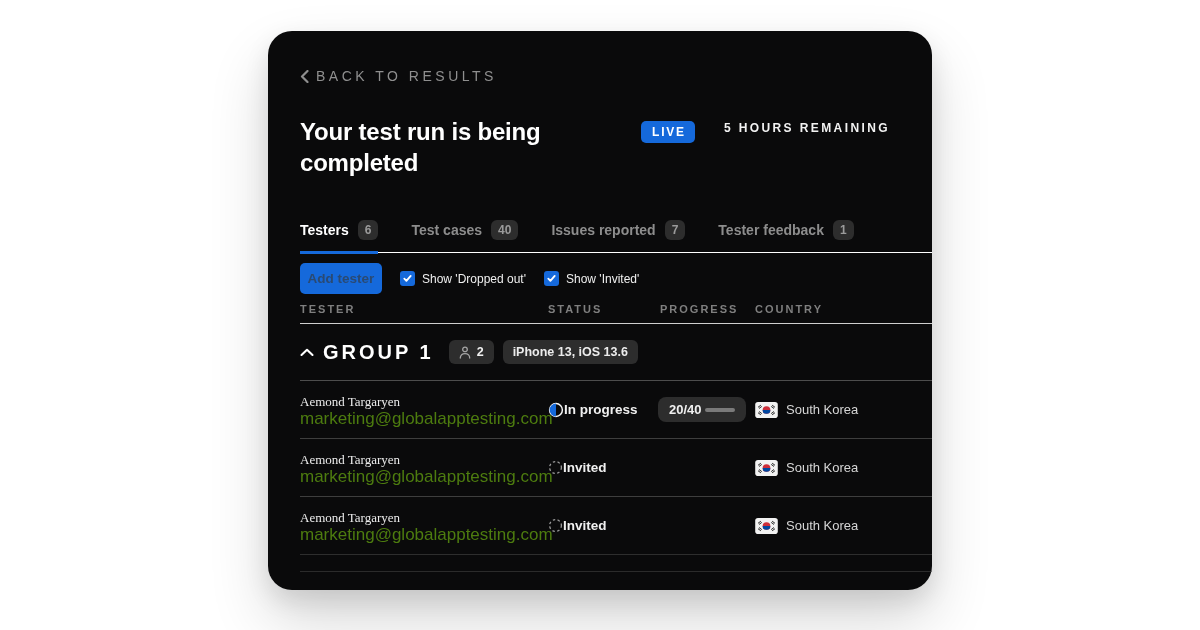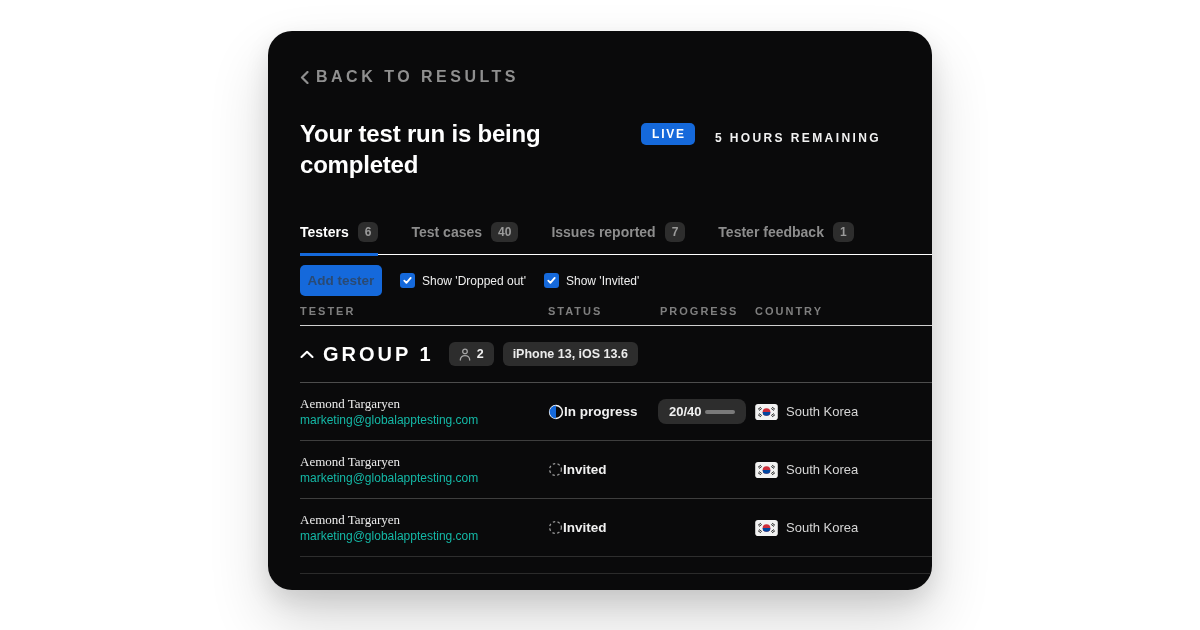--- a/index.html
+++ b/index.html
@@ -11,29 +11,29 @@
   }
   .card {
     position:absolute; left:268px; top:31px; width:664px; height:559px;
     background:#0a0a0b; border-radius:24px; overflow:hidden;
     box-shadow:0 30px 60px rgba(0,0,0,.16), 0 10px 24px rgba(0,0,0,.10);
   }
   .inner { margin-left:32px; width:632px; padding-top:37px; }
 
   
   .back-link { display:flex; align-items:center; gap:7px; cursor:pointer; width:max-content; }
-  .back-link .label { color:#8f8f8f; font-size:16px; font-weight:700; letter-spacing:3.5px; }
+  .back-link .label { color:#8f8f8f; font-size:14px; font-weight:400; letter-spacing:3.5px; }
 
   
   .header-row { display:flex; align-items:flex-start; margin-top:32px; }
   .page-title {
     color:#ffffff; font-size:24px; font-weight:700; line-height:31px;
     letter-spacing:-0.2px; width:341px; max-width:341px;
   }
-  .live-group { display:flex; align-items:flex-end; gap:20px; margin-top:5px; }
+  .live-group { display:flex; align-items:flex-start; gap:29px; margin-top:5px; }
   .live-badge {
     background:#1569db; color:#fff; font-size:12px; font-weight:700; letter-spacing:1.8px;
     padding:4px 9px 4px 11px; border-radius:5px;
   }
   .time-remaining { color:#f2f2f2; font-size:12px; font-weight:700; letter-spacing:2.4px; }
 
   
   .tabs { display:flex; margin-top:42px; border-bottom:1px solid #ffffff; }
   .tab {
     display:flex; align-items:center; gap:9px; margin-right:33px;
@@ -72,21 +72,21 @@
     padding:5px 10px; gap:6px;
   }
   .testers-pill { margin-left:15px; }
   .testers-pill .pill-num { color:#f0f0f0; font-size:12.5px; font-weight:700; }
   .device-pill { margin-left:9px; }
   .device-pill .pill-text { color:#ececec; font-size:12.5px; font-weight:700; }
 
   .table-row { height:58px; border-bottom:1px solid #3e3e3e; }
   .table-row.dim-border { border-bottom-color:#2e2e2e; }
   .tester-name { color:#ececec; font-size:13px; font-weight:400; line-height:16px;font-family:Liberation Serif, serif; }
-  .tester-email { color:#14b8a6; font-size:12px; line-height:15px; margin-top:1px; }
+  .tester-email { color:#4d7c0f; font-size:17px; line-height:15px; margin-top:1px; }
 
   .status-cell { display:flex; align-items:center; }
   .status-label { color:#f0f0f0; font-size:13.5px; font-weight:600; }
 
   .progress-pill {
     background:#2d2d2d; border-radius:8px; width:max-content;
     display:flex; align-items:center; gap:3px; padding:5px 11px; margin-left:-2px;
   }
   .progress-text { color:#f0f0f0; font-size:13px; font-weight:600; }
   .progress-track { width:30px; height:4px; border-radius:2px; background:#7a7a7a; overflow:hidden; }

